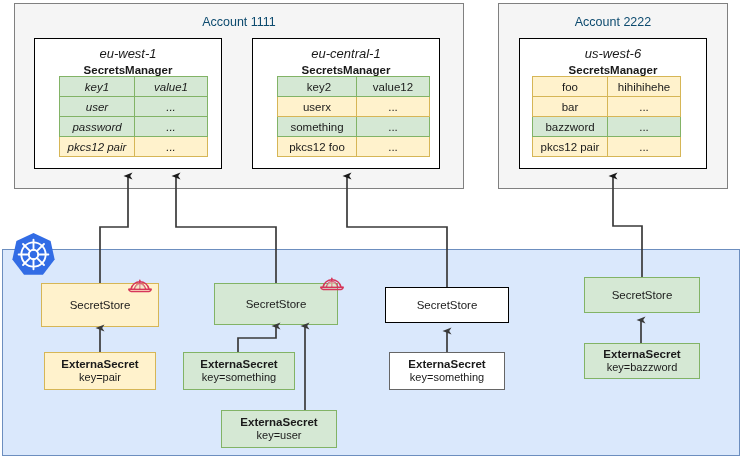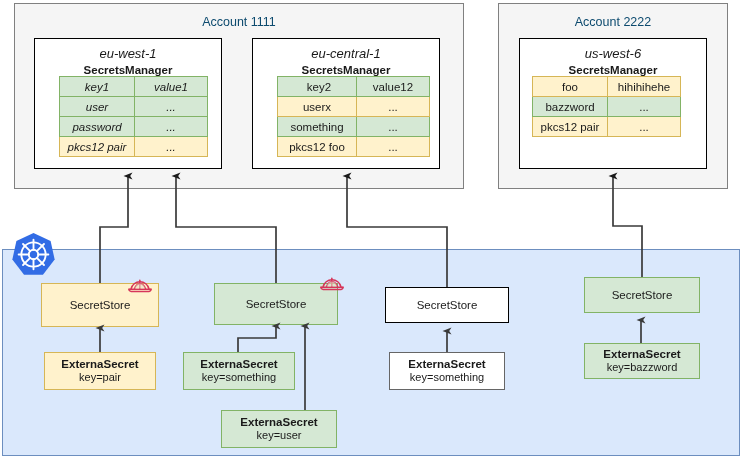--- a/index.html
+++ b/index.html
@@ -171,20 +171,24 @@
 
   <div class="abs region" style="left:519px;top:38px;width:188px;height:131px;">
     <div class="region-name">us-west-6</div>
     <div class="region-sub">SecretsManager</div>
   </div>
   <table class="sm-table" style="left:532px;top:76px;width:138px;">
     <tbody>
       <tr>
         <td class="yellow" style="width:70px;">foo</td>
         <td class="yellow" style="width:68px;">hihihihehe</td>
+      </tr>
+      <tr>
+        <td class="yellow">bar</td>
+        <td class="yellow">...</td>
       </tr>
       <tr>
         <td class="green">bazzword</td>
         <td class="green">...</td>
       </tr>
       <tr>
         <td class="yellow">pkcs12 pair</td>
         <td class="yellow">...</td>
       </tr>
     </tbody>

